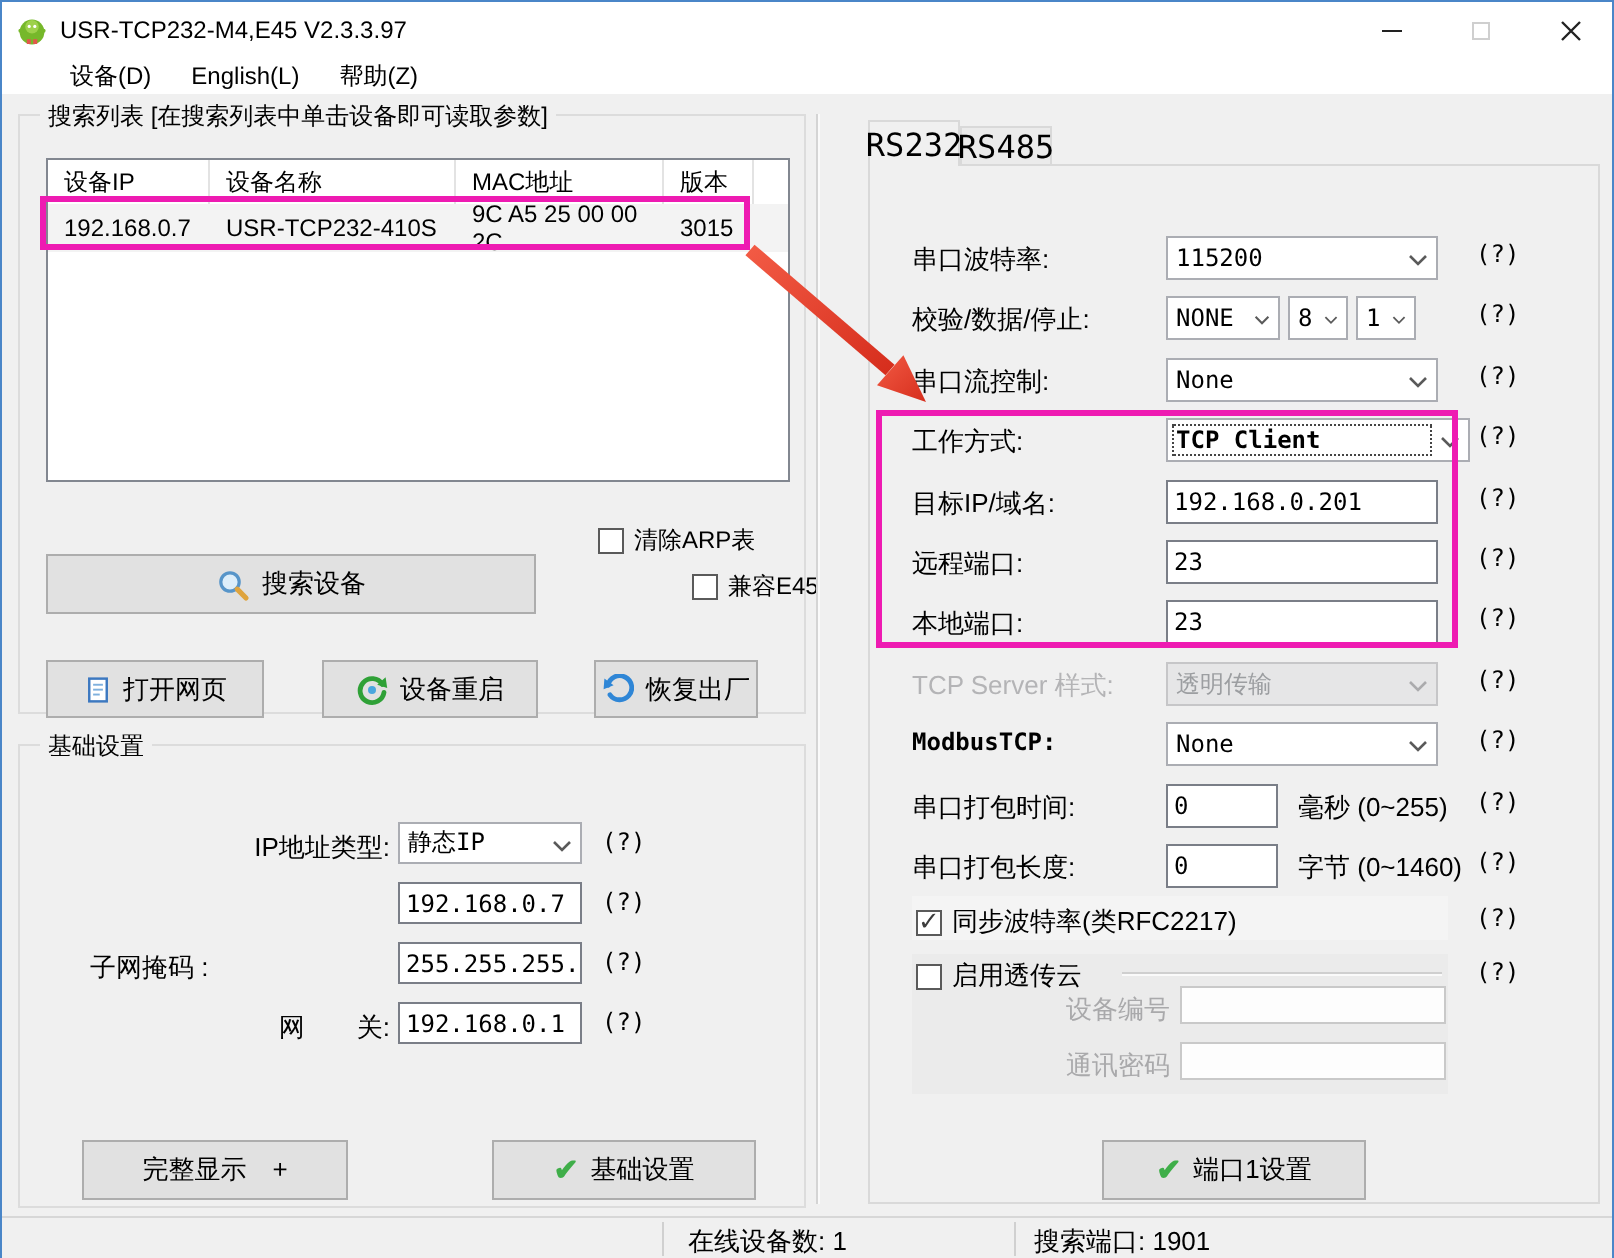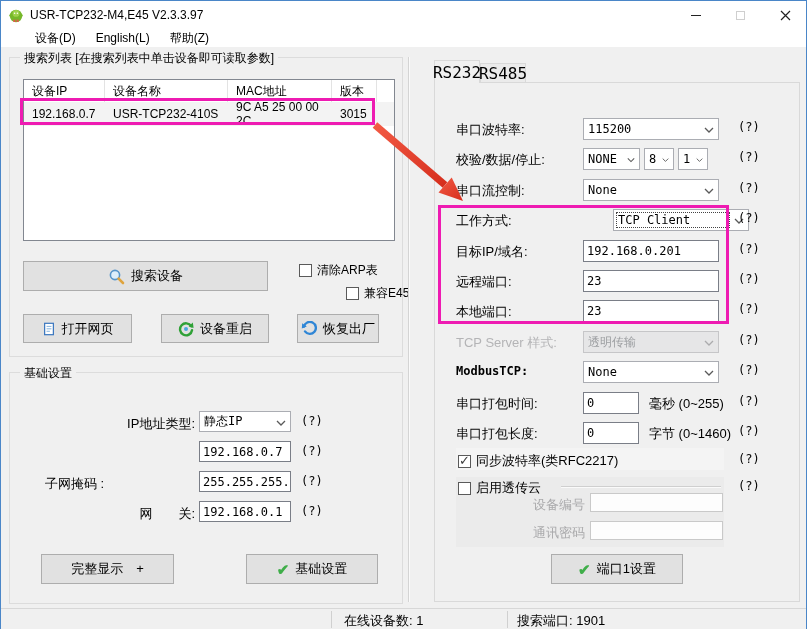--- a/index.html
+++ b/index.html
@@ -28,21 +28,21 @@
   
   .lv { position:absolute; background:#fff; border:1px solid #828790; font-size:12px; }
   .lv-row { display:flex; }
   .lv-cell { padding-left:8px; display:flex; align-items:center; height:22px; }
   .lv-head .lv-cell { border-right:1px solid #e3e3e3; }
   .lv-head .lv-cell:last-child { border-right:none; }
   .lv-data { background:#f3f3f3; }
   .lv-data .lv-cell { height:24px; }
 
   
-  .btn { position:absolute; background:#e1e1e1; border:1px solid #adadad; display:flex; align-items:center; justify-content:center; gap:6px; font-size:13px; cursor:default; }
+  .btn { position:absolute; background:#e1e1e1; border:1px solid #adadad; display:flex; align-items:center; justify-content:center; gap:6px; font-size:13px; cursor:default;margin-top:16px; }
   .check-glyph { color:#3fae49; font-size:15px; font-weight:bold; line-height:1; }
 
   
   .cbrow { position:absolute; display:flex; align-items:center; gap:5px; font-size:12px; }
   .cb { width:13px; height:13px; border:1px solid #5a5a5a; background:#fff; position:relative; flex:0 0 13px; }
   .cb.checked::after { content:"\2713"; position:absolute; left:0px; top:-3px; font-size:13px; color:#3c3c3c; }
 
   
   .flabel { position:absolute; font-size:13px; white-space:nowrap; }
   .flabel.dim { color:#b4b4b6; }
@@ -252,21 +252,21 @@
   <span class="flabel" style="left:455px;top:181px;">串口流控制:</span>
   <div class="combo" style="left:582px;top:178px;width:136px;">
     <span>None</span>
     <svg class="chev" width="10" height="6" viewBox="0 0 10 6">
         <polyline points="1,1 5,5 9,1" fill="none" stroke="#5a5a5a" stroke-width="1.3"></polyline>
       </svg>
   </div>
   <span class="help" style="left:737px;top:180px;">(?)</span>
 
   <span class="flabel" style="left:455px;top:211px;">工作方式:</span>
-  <div class="combo focused" style="left:612px;top:208px;width:136px;">
+  <div class="combo focused" style="left:582px;top:208px;width:152px;font-weight:bold;">
     <span>TCP Client</span>
     <svg class="chev" width="10" height="6" viewBox="0 0 10 6">
         <polyline points="1,1 5,5 9,1" fill="none" stroke="#5a5a5a" stroke-width="1.3"></polyline>
       </svg>
   </div>
   <span class="help" style="left:737px;top:210px;">(?)</span>
 
   <span class="flabel" style="left:455px;top:242px;">目标IP/域名:</span>
   <input class="tinput" style="left: 582px; top: 239px; width: 136px;" value="192.168.0.201">
   <span class="help" style="left:737px;top:241px;">(?)</span>

